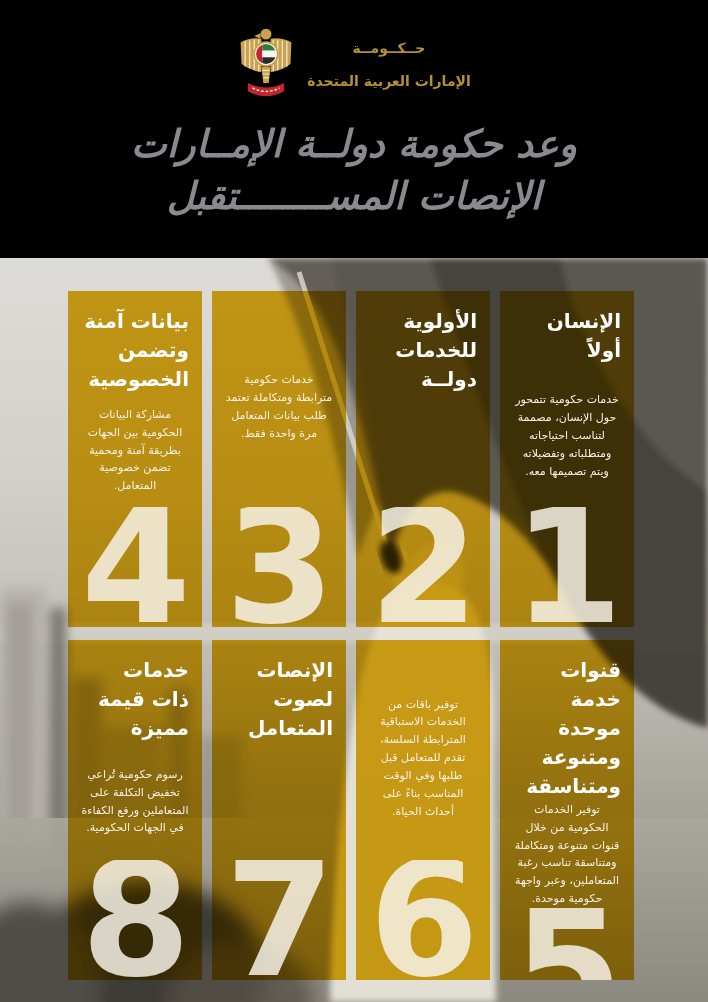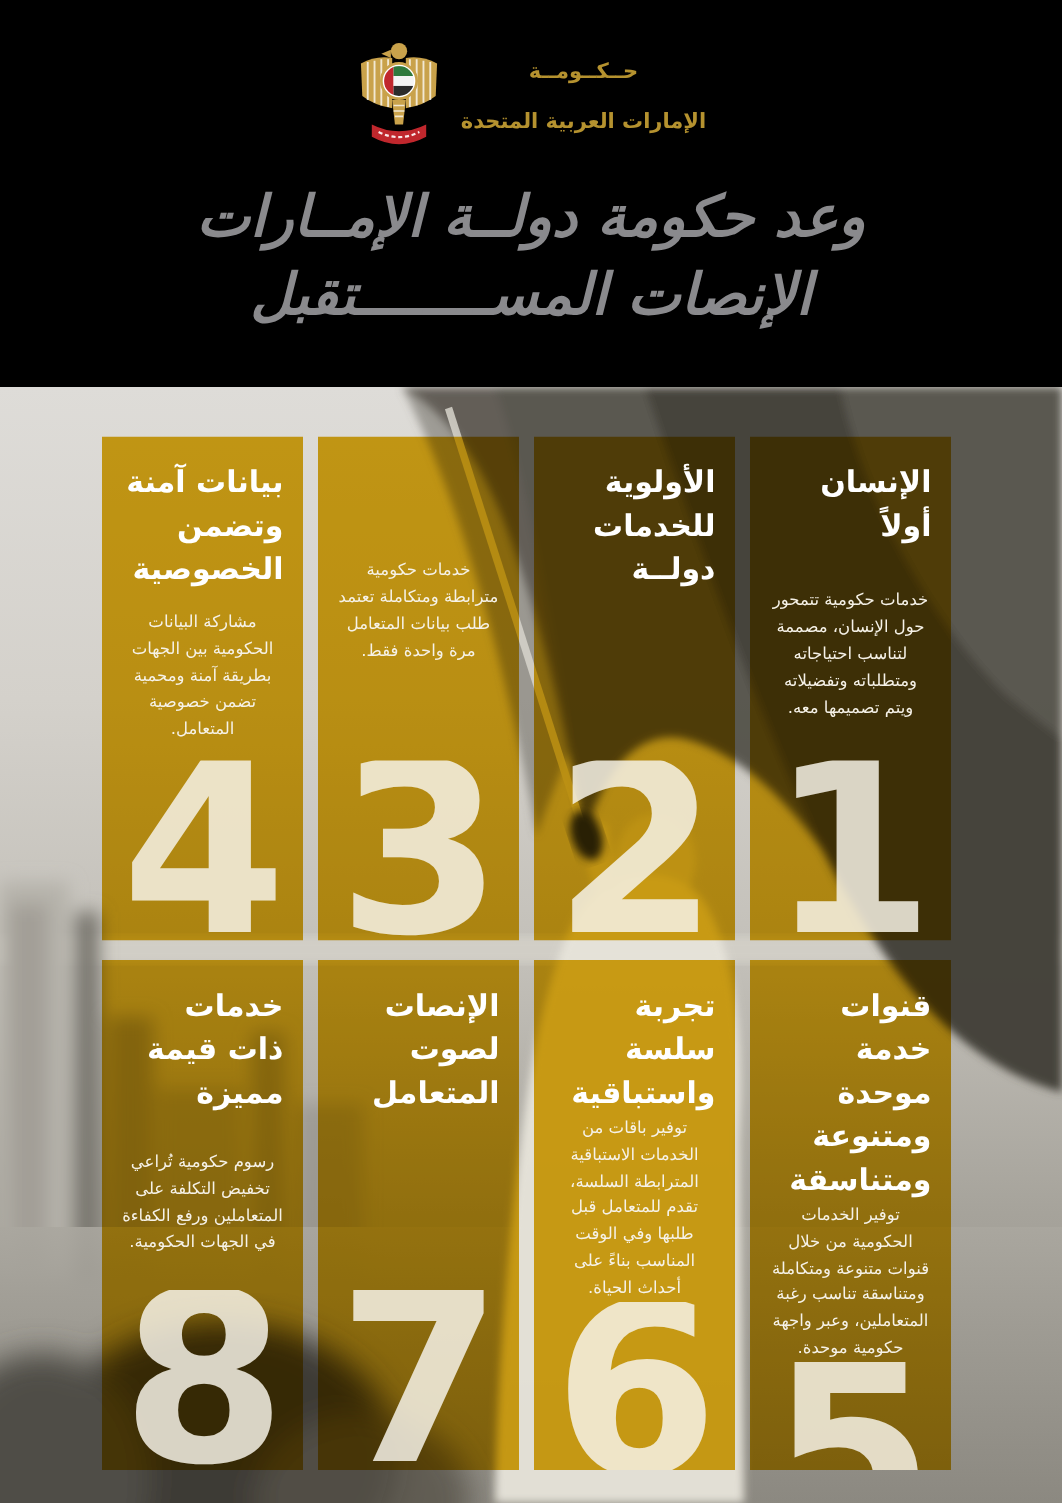--- a/index.html
+++ b/index.html
@@ -199,21 +199,20 @@
       <div class="card-inner">
         <div class="card-title">قنوات خدمة موحدة ومتنوعة ومتناسقة</div>
         <div class="card-body">توفير الخدمات الحكومية من خلال قنوات متنوعة ومتكاملة ومتناسقة تناسب رغبة المتعاملين، وعبر واجهة حكومية موحدة.</div>
         <div class="card-number">5</div>
       </div>
     </div>
 
     <div class="card">
       <div class="card-fill"></div>
       <div class="card-inner">
-        <div class="card-title">تجربة سلسة واستباقية</div>
         <div class="card-body">توفير باقات من الخدمات الاستباقية المترابطة السلسة، تقدم للمتعامل قبل طلبها وفي الوقت المناسب بناءً على أحداث الحياة.</div>
         <div class="card-number">6</div>
       </div>
     </div>
 
     <div class="card">
       <div class="card-fill"></div>
       <div class="card-inner">
         <div class="card-title">الإنصات لصوت المتعامل</div>
         <div class="card-number">7</div>

